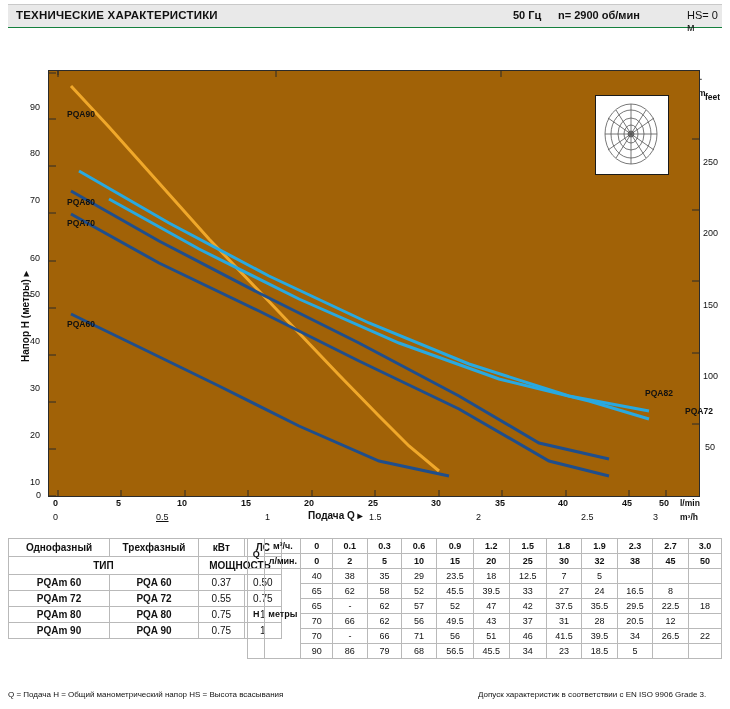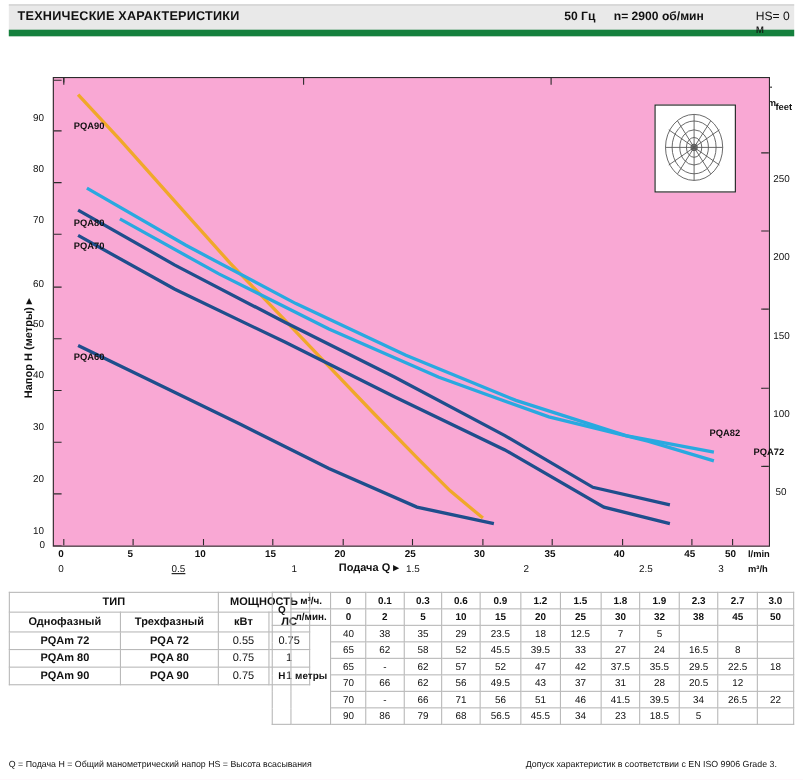--- a/index.html
+++ b/index.html
@@ -8,34 +8,34 @@
     background:#ffffff;
     font-family:"Liberation Sans", sans-serif;
     color:#111;
     overflow:hidden;
   }
   .page{position:relative;width:730px;height:709px;}
 
   
   .header{
     position:absolute;left:8px;top:4px;width:714px;height:22px;
-    background:#e9e9e9;border-top:1px solid #c9c9c9;border-bottom:6px solid #15803d;
+    background:#e9e9e9;border-top:1px solid #c9c9c9;border-bottom:1px solid #15803d;
   }
   .header .title{
     position:absolute;left:8px;top:4px;font-size:11.5px;font-weight:bold;letter-spacing:.2px;
   }
   .header .hz{position:absolute;left:505px;top:4px;font-size:11px;font-weight:bold;text-align:right;}
   .header .rpm{position:absolute;left:550px;top:4px;font-size:11px;font-weight:bold;}
   .header .hs{position:absolute;left:655px;top:4px;font-size:11px;padding-left:24px;}
 
   
   .chartwrap{position:absolute;left:8px;top:32px;width:714px;height:490px;}
   .plot{
     position:absolute;left:40px;top:38px;width:650px;height:425px;
-    border:1px solid #2b2b2b;background:#f9a8d4;
+    border:1px solid #2b2b2b;background:#a16207;
   }
   .plot svg{position:absolute;left:0;top:0;}
 
   .axlabel{position:absolute;font-size:9px;color:#111;}
   .axlabel.b{font-weight:bold;}
   .ytitle2{
     position:absolute;left:40px;top:195px;
     font-size:10px;font-weight:bold;white-space:nowrap;
     transform:rotate(-90deg);transform-origin:0 0;
   }
@@ -222,28 +222,34 @@
     <div class="xtitle">
       <span>Подача Q</span> <span>▸</span>
     </div>
   </div>
 
   <div class="table">
 
     <table class="tleft">
       <tbody>
           <tr>
-        <th colspan="2" rowspan="1" style="width:160px;">ТИП</th>
-        <th colspan="2" style="width:78px;">МОЩНОСТЬ</th>
-      </tr>
-      <tr>
         <th style="width:96px;">Однофазный</th>
         <th style="width:84px;">Трехфазный</th>
         <th style="width:39px;">кВт</th>
         <th style="width:31px;">ЛС</th>
+      </tr>
+      <tr>
+        <th colspan="2" rowspan="1" style="width:160px;">ТИП</th>
+        <th colspan="2" style="width:78px;">МОЩНОСТЬ</th>
+      </tr>
+      <tr>
+        <td class="modelcell">PQAm 60</td>
+        <td class="modelcell">PQA 60</td>
+        <td>0.37</td>
+        <td>0.50</td>
       </tr>
       <tr>
         <td class="modelcell">PQAm 72</td>
         <td class="modelcell">PQA 72</td>
         <td>0.55</td>
         <td>0.75</td>
       </tr>
       <tr>
         <td class="modelcell">PQAm 80</td>
         <td class="modelcell">PQA 80</td>

